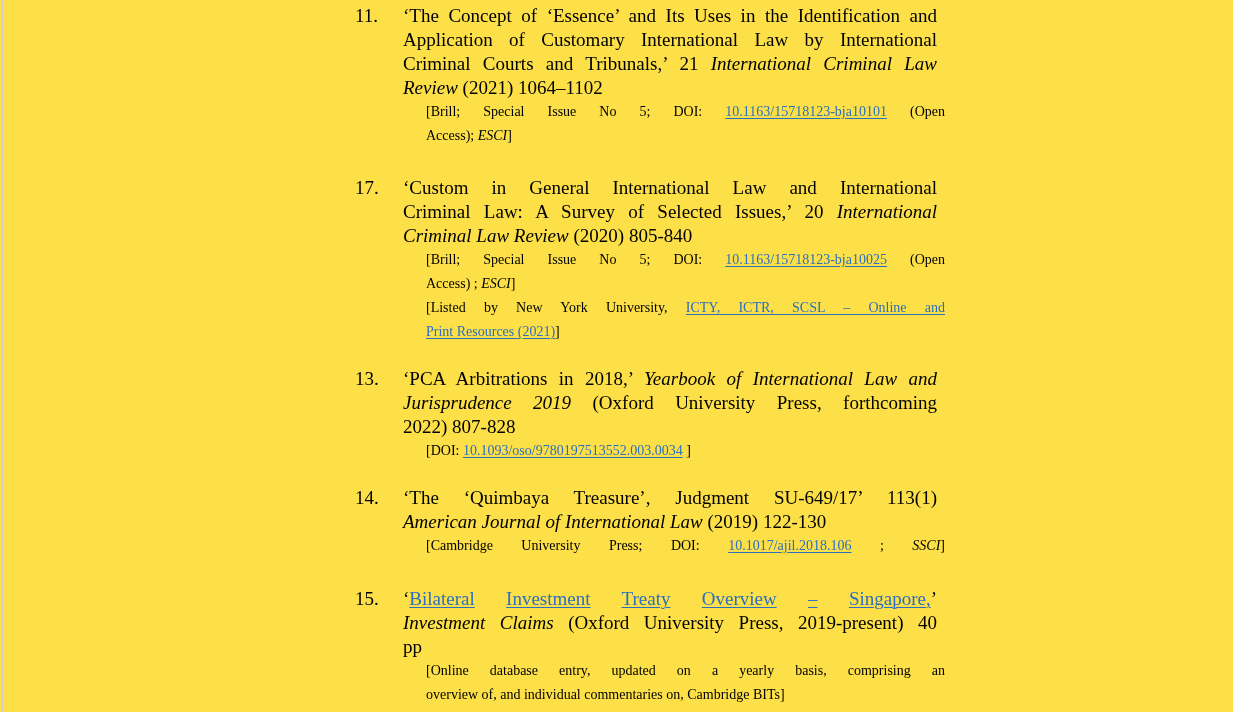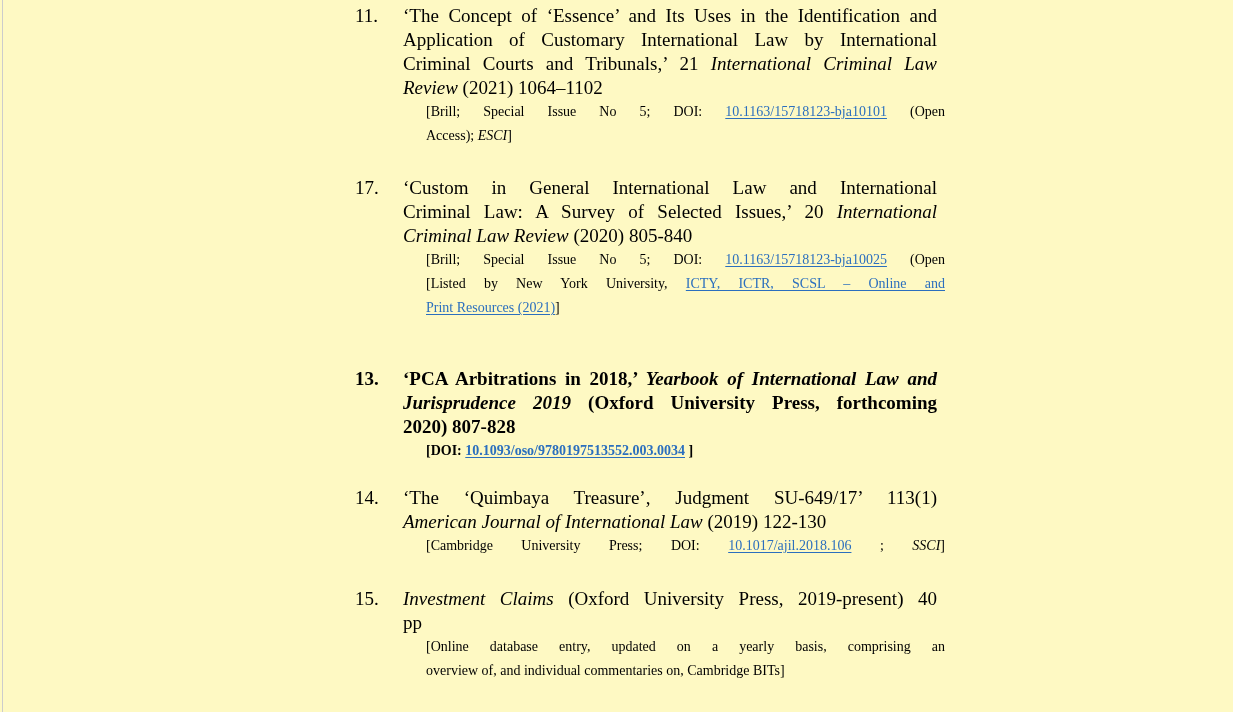--- a/index.html
+++ b/index.html
@@ -36,65 +36,67 @@
     color:var(--link,#2b6fbe);
     text-decoration:underline;
     text-decoration-thickness:1px;
     text-underline-offset:2px;
     cursor:pointer;
   }
 </style>
 </head>
 <body>
 
-<div class="page" style="--link: #2b6fbe; --edge: #cccccc; background: #fef9c3; color: rgb(0, 0, 0);">
+<div class="page" style="--link: #2b6fbe; --edge: #cccccc; background: #fde047; color: rgb(0, 0, 0);">
   <div class="page-edge-left"></div>
   <div class="pub-list">
       <div class="pub-item" style="top: 4px;">
         <div class="pub-num">11.</div>
         <div class="pub-body">
           <div class="cite-line just"><span>‘The Concept of ‘Essence’ and Its Uses in the Identification and</span></div>
           <div class="cite-line just"><span>Application of Customary International Law by International</span></div>
           <div class="cite-line just"><span>Criminal Courts and Tribunals,’ 21 </span><em>International Criminal Law</em></div>
           <div class="cite-line"><em>Review</em><span> (2021) 1064–1102</span></div>
           <div class="note-line just"><span>[Brill; Special Issue No 5; DOI: </span><a class="doc-link">10.1163/15718123-bja10101</a><span> (Open</span></div>
           <div class="note-line"><span>Access); </span><em>ESCI</em><span>]</span></div>
         </div>
       </div>
       <div class="pub-item" style="top: 176px;">
         <div class="pub-num">17.</div>
         <div class="pub-body">
           <div class="cite-line just"><span>‘Custom in General International Law and International</span></div>
           <div class="cite-line just"><span>Criminal Law: A Survey of Selected Issues,’ 20 </span><em>International</em></div>
           <div class="cite-line"><em>Criminal Law Review</em><span> (2020) 805-840</span></div>
           <div class="note-line just"><span>[Brill; Special Issue No 5; DOI: </span><a class="doc-link">10.1163/15718123-bja10025</a><span> (Open</span></div>
+          <div class="note-line"><span>Access) ; </span><em>ESCI</em><span>]</span></div>
           <div class="note-line just"><span>[Listed by New York University, </span><a class="doc-link">ICTY, ICTR, SCSL – Online and</a></div>
           <div class="note-line"><a class="doc-link">Print Resources (2021)</a><span>]</span></div>
         </div>
       </div>
-      <div class="pub-item" style="top: 367px; font-weight: bold;">
+      <div class="pub-item" style="top: 367px;">
         <div class="pub-num">13.</div>
         <div class="pub-body">
           <div class="cite-line just"><span>‘PCA Arbitrations in 2018,’ </span><em>Yearbook of International Law and</em></div>
           <div class="cite-line just"><em>Jurisprudence 2019</em><span> (Oxford University Press, forthcoming</span></div>
-          <div class="cite-line"><span>2020) 807-828</span></div>
+          <div class="cite-line"><span>2022) 807-828</span></div>
           <div class="note-line"><span>[DOI: </span><a class="doc-link">10.1093/oso/9780197513552.003.0034</a><span> ]</span></div>
         </div>
       </div>
       <div class="pub-item" style="top: 486px;">
         <div class="pub-num">14.</div>
         <div class="pub-body">
           <div class="cite-line just"><span>‘The ‘Quimbaya Treasure’, Judgment SU-649/17’ 113(1)</span></div>
           <div class="cite-line"><em>American Journal of International Law</em><span> (2019) 122-130</span></div>
           <div class="note-line just"><span>[Cambridge University Press; DOI: </span><a class="doc-link">10.1017/ajil.2018.106</a><span> ; </span><em>SSCI</em><span>]</span></div>
         </div>
       </div>
       <div class="pub-item" style="top: 587px;">
         <div class="pub-num">15.</div>
         <div class="pub-body">
+          <div class="cite-line just"><span>‘</span><a class="doc-link">Bilateral</a><span> </span><a class="doc-link">Investment</a><span> </span><a class="doc-link">Treaty</a><span> </span><a class="doc-link">Overview</a><span> </span><a class="doc-link">–</a><span> </span><a class="doc-link">Singapore,</a><span>’</span></div>
           <div class="cite-line just"><em>Investment Claims</em><span> (Oxford University Press, 2019-present) 40</span></div>
           <div class="cite-line"><span>pp</span></div>
           <div class="note-line just"><span>[Online database entry, updated on a yearly basis, comprising an</span></div>
           <div class="note-line"><span>overview of, and individual commentaries on, Cambridge BITs]</span></div>
         </div>
       </div>
     </div>
 </div>
 
 </body></html>

